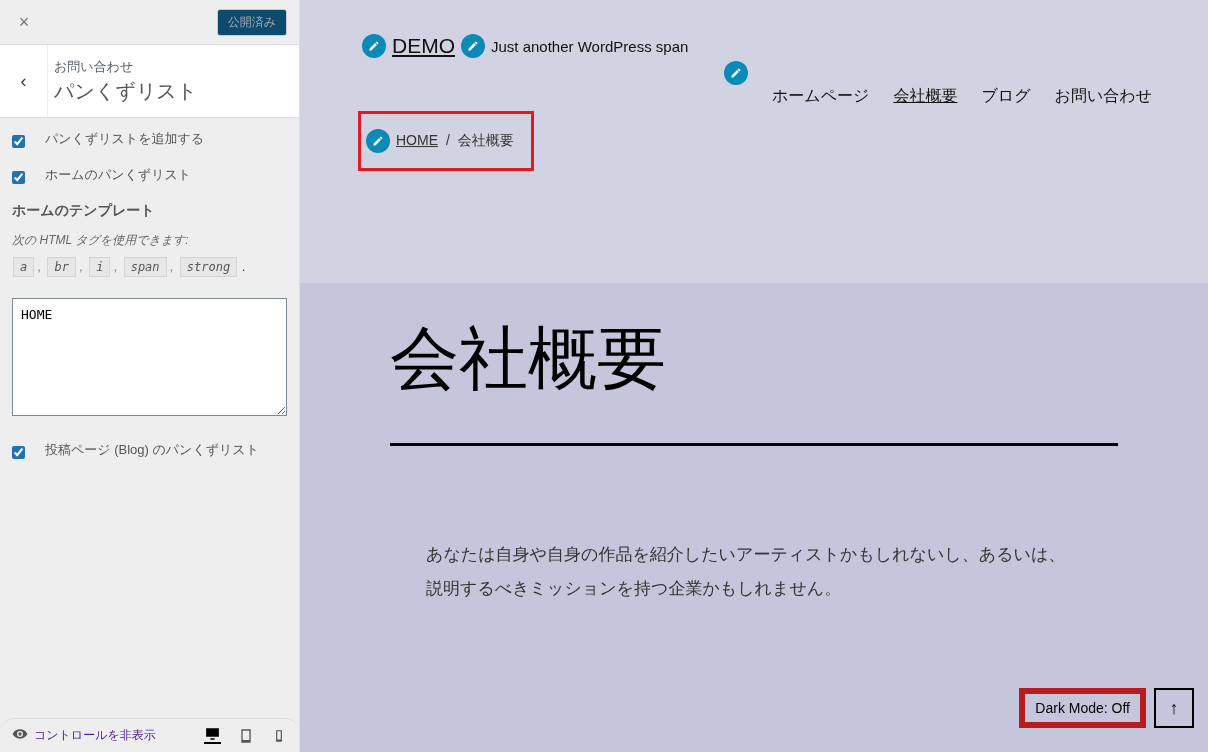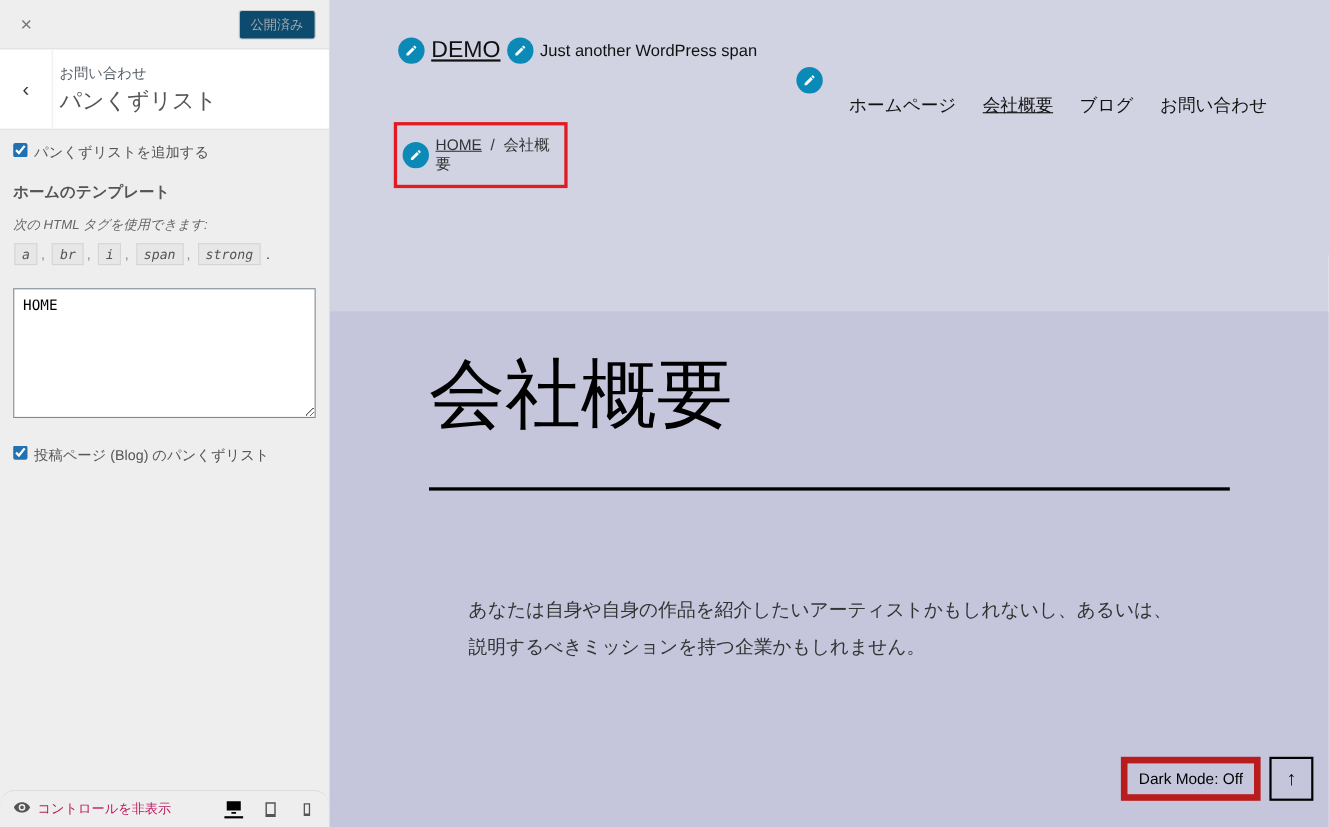--- a/index.html
+++ b/index.html
@@ -8,44 +8,44 @@
 .sidebar { width: 300px; background: #eee; border-right: 1px solid #ddd; display: flex; flex-direction: column; position: relative; }
 .topbar { height: 45px; background: #eee; border-bottom: 1px solid #ddd; display: flex; align-items: center; justify-content: space-between; }
 .close-btn { width: 48px; height: 45px; display: flex; align-items: center; justify-content: center; font-size: 18px; color: #72777c; cursor: pointer; }
 .publish-btn { margin-right: 12px; background: #0c4a6e; border: 1px solid #ccc; color: #a7aaad; padding: 4px 10px; font-size: 12px; border-radius: 3px; cursor: default; }
 .sec-head { display: flex; align-items: center; background: #fff; border-bottom: 1px solid #ddd; }
 .back-btn { width: 48px; height: 72px; display: flex; align-items: center; justify-content: center; border-right: 1px solid #eee; cursor: pointer; font-size: 18px; }
 .sec-title-wrap { padding: 12px 6px; }
 .sec-customizing { font-size: 13px; color: #555d66; }
 .sec-title { font-size: 20px; color: #555; font-weight: normal; margin-top: 2px; }
 .controls { padding: 12px; background: #eee; flex: 1; overflow-y: auto; }
-.chk-row { display: flex; align-items: flex-start; margin-bottom: 18px; color: #555; font-size: 13px; }
+.chk-row { display: flex; align-items: flex-end; margin-bottom: 18px; color: #555; font-size: 13px; gap: 14px; }
 .chk-row input { margin-right: 6px; accent-color: #2271b1; }
 .sub-h { font-size: 14px; color: #555; font-weight: bold; margin: 10px 0 12px; }
 .help { font-style: italic; color: #666; font-size: 12px; margin-bottom: 10px; }
 .tags { margin-bottom: 24px; }
 .tags code { background: #e7e7e7; border: 1px solid #d5d5d5; padding: 2px 6px; margin: 0 1px; font-family: Consolas, monospace; font-size: 12px; font-style: italic; color: #555; }
 .tags .sep { margin: 0 2px; color: #888; }
 .ta { width: 100%; height: 118px; border: 1px solid #7e8993; padding: 8px; font-size: 13px; resize: both; background: #fff; }
-.devbar { height: 34px; border-top: 1px solid #ddd; background: #eee; display: flex; align-items: center; padding: 0 12px; gap: 16px; color: #be185d; border-radius: 14px; }
+.devbar { height: 34px; border-top: 1px solid #ddd; background: #eee; display: flex; align-items: center; padding: 0 12px; gap: 16px; color: #4c1d95; border-radius: 14px; }
 .dev-toggle { display: flex; align-items: center; gap: 6px; flex: 1; font-size: 12px; cursor: pointer; }
 .dev-icon { width: 17px; height: 17px; display: inline-flex; align-items: center; justify-content: center; cursor: pointer; color: #555; }
 .dev-icon.active { border-bottom: 2px solid #000; padding-bottom: 1px; }
 .preview { flex: 1; background: #d2d3e2; position: relative; overflow: hidden; }
 .site-header { display: flex; justify-content: space-between; align-items: flex-start; padding: 34px 56px 0 62px; }
 .brand { display: flex; flex-direction: row; gap: 6px; }
 .brand-row { display: flex; align-items: center; gap: 6px; }
 .edit-btn { width: 24px; height: 24px; border-radius: 50%; background: #0b8ab8; display: inline-flex; align-items: center; justify-content: center; cursor: pointer; flex-shrink: 0; }
 .pencil { width: 12px; height: 12px; }
 .site-title { font-size: 21px; color: #111; text-decoration: underline; }
 .site-tag { font-size: 15px; color: #111; }
 .nav { display: flex; align-items: center; gap: 24px; padding-top: 4px; }
 .nav-item { font-size: 16px; color: #111; cursor: pointer; margin-top: 48px; }
 .nav-item.active { text-decoration: underline; font-weight: 500; }
-.bc-box { position: absolute; top: 111px; left: 58px; width: 158px; height: 60px; border: 3px solid #e01b24; display: flex; align-items: center; padding-left: 5px; gap: 6px; }
+.bc-box { position: absolute; top: 111px; left: 58px; width: 176px; height: 60px; border: 3px solid #e01b24; display: flex; align-items: center; padding-left: 5px; gap: 6px; }
 .bc-text { font-size: 14px; color: #333; }
 .bc-text a { color: #333; text-decoration: underline; }
 .bc-text .sp { margin: 0 4px; }
 .content { background: #c5c6dc; margin-top: 176px; padding: 30px 90px 200px; }
 .page-title { font-size: 69px; font-weight: normal; color: #000; font-family: Georgia, "Times New Roman", serif; }
 .hr { border: none; border-top: 3px solid #000; margin: 38px 0 92px; }
 .body-text { font-size: 17px; color: #333; line-height: 2; max-width: 640px; margin-left: 36px; }
 .dm-btn { position: absolute; right: 62px; bottom: 24px; border: 6px solid #b91c1c; padding: 6px 10px; font-size: 14px; background: transparent; cursor: pointer; }
 .top-btn { position: absolute; right: 14px; bottom: 24px; width: 40px; height: 40px; border: 2px solid #000; display: flex; align-items: center; justify-content: center; cursor: pointer; background: transparent; }
 .arrow-up { font-size: 18px; }
@@ -64,20 +64,24 @@
       <div class="back-btn">‹</div>
       <div class="sec-title-wrap">
         <div class="sec-customizing">お問い合わせ</div>
         <div class="sec-title">パンくずリスト</div>
       </div>
     </div>
     <div class="controls">
       <label class="chk-row">
         <input type="checkbox" checked="" style="">
         <span>パンくずリストを追加する</span>
+      </label>
+      <label class="chk-row">
+        <input type="checkbox" checked="" style="">
+        <span>ホームのパンくずリスト</span>
       </label>
       <div class="sub-h">ホームのテンプレート</div>
       <div class="help">次の HTML タグを使用できます:</div>
       <div class="tags">
         <code>a</code><span class="sep">,</span>
         <code>br</code><span class="sep">,</span>
         <code>i</code><span class="sep">,</span>
         <code>span</code><span class="sep">,</span>
         <code>strong</code>
         <span>.</span>

